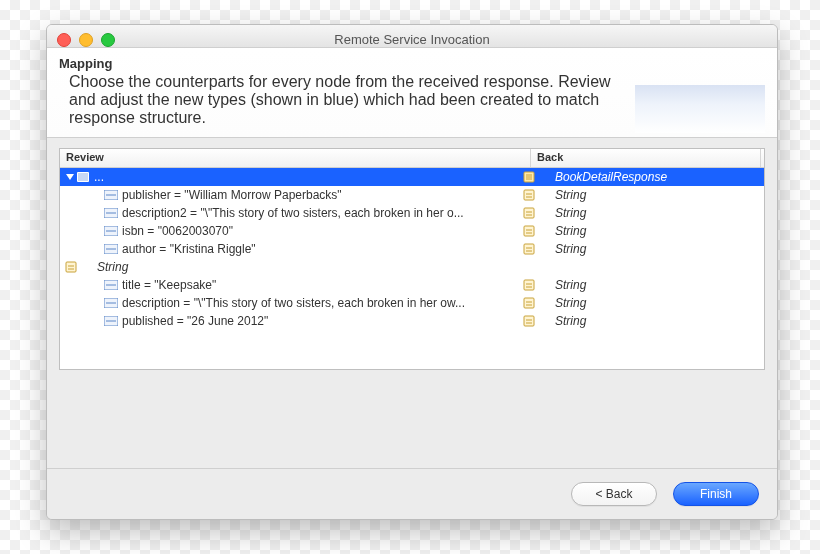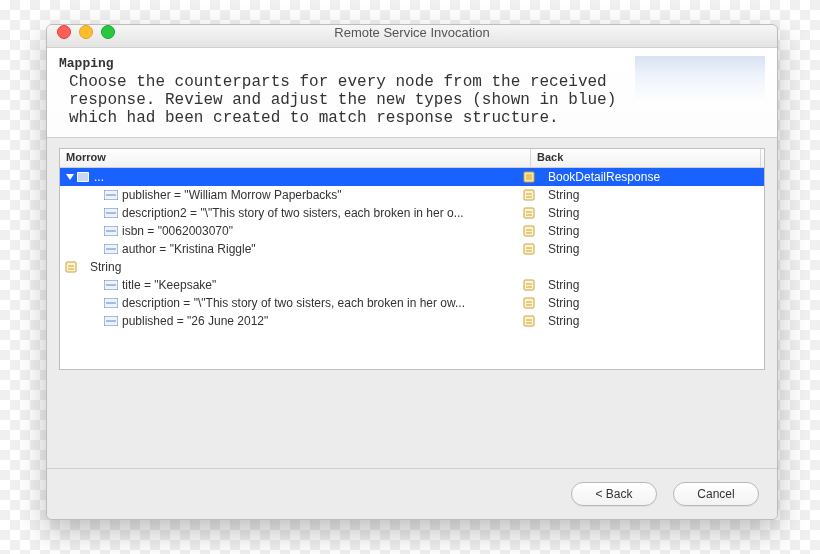--- a/index.html
+++ b/index.html
@@ -25,21 +25,21 @@
     box-shadow: 0 12px 30px rgba(0,0,0,0.25);
     display: flex;
     flex-direction: column;
     overflow: hidden;
   }
   .titlebar {
     height: 22px;
     background: linear-gradient(#f6f6f6,#e4e4e4);
     border-bottom: 1px solid #cfcfcf;
     display: flex;
-    align-items: flex-start;
+    align-items: flex-end;
     position: relative;
   }
   .traffic {
     display: flex;
     gap: 8px;
     padding-left: 10px;
   }
   .tl {
     width: 12px; height: 12px; border-radius: 50%;
   }
@@ -48,25 +48,24 @@
   .tl.max{background:#28c940;border:1px solid #1ba52f;}
   .wtitle {
     position: absolute;
     left: 0; right: 0;
     text-align: center;
     color: #555;
     font-size: 13px;
   }
   .subheader {
     display: flex;
-    align-items: flex-start;
+    align-items: flex-end;
     border-bottom: 1px solid #cfcfcf;
     background: linear-gradient(#ffffff,#fdfdfd);
     padding: 8px 12px 4px 12px;
-    font-family: Liberation Mono, monospace;
   }
   .subheader-text { flex: 1; }
   .subheader h2 {
     margin: 0 0 2px 0;
     font-size: 13px;
     font-weight: bold;
   }
   .subheader p {
     margin: 0 0 6px 10px;
     font-size: 16px;
@@ -124,22 +123,23 @@
     flex: 0 0 458px;
     display: flex;
     align-items: center;
     overflow: hidden;
     white-space: nowrap;
   }
   .cell-type {
     flex: 1;
     display: flex;
     align-items: center;
-    gap: 8px;
+    gap: 15px;
     padding-left: 4px;
+    font-style: italic;
   }
   .indent0 { width: 6px; flex-shrink:0; }
   .indent1 { width: 44px; flex-shrink:0; }
   .disclosure {
     flex-shrink:0;
     width:0;height:0;
     border-left:4px solid transparent;
     border-right:4px solid transparent;
     border-top:6px solid #888;
     margin-right:2px;
@@ -200,21 +200,21 @@
     <div class="subheader-text">
       <h2>Mapping</h2>
       <p>Choose the counterparts for every node from the received response. Review and adjust the new types (shown in blue) which had been created to match response structure.</p>
     </div>
     <div class="gradband"></div>
   </div>
 
   <div class="content">
     <div class="tablewrap">
       <div class="thead">
-        <div class="th-obj">Morrow</div>
+        <div class="th-obj">Review</div>
         <div class="th-type">Back</div>
         <div class="th-corner"></div>
       </div>
       <div class="tbody">
 
         <div class="row sel">
           <div class="cell-obj">
             <span class="indent0"></span>
             <span class="disclosure"></span>
             <span class="icon">
@@ -411,15 +411,15 @@
             <span>String</span>
           </div>
         </div>
 
       </div>
     </div>
   </div>
 
   <div class="footer">
     <div class="btn">&lt; Back</div>
-    <div class="btn">Cancel</div>
+    <div class="btn primary">Finish</div>
   </div>
 </div>
 
 </body></html>

